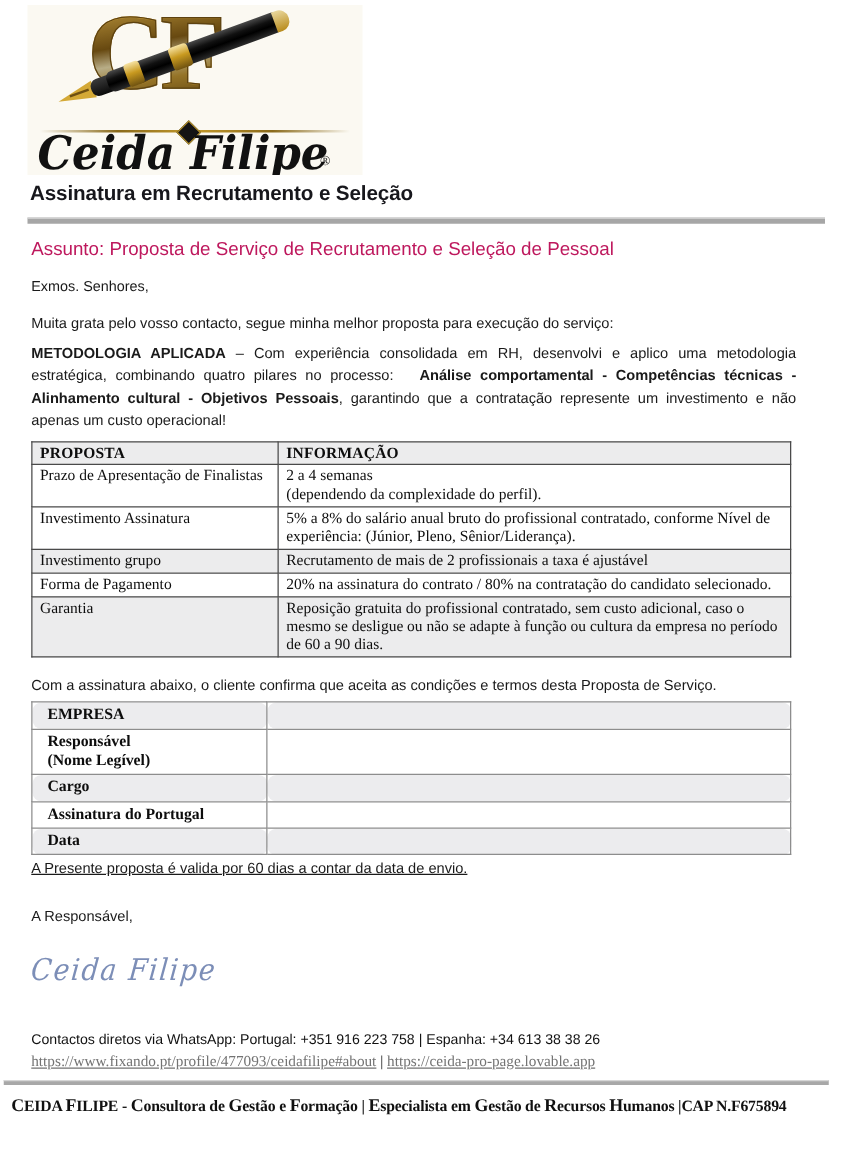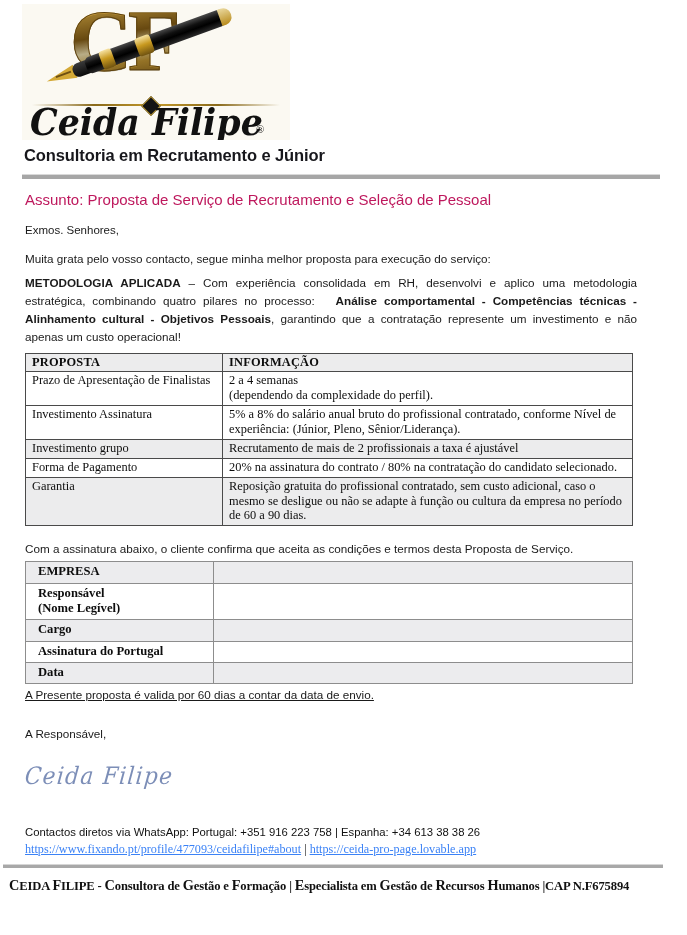--- a/index.html
+++ b/index.html
@@ -247,21 +247,21 @@
     font-size: 12.6px;
     color: #0d0d0d;
   }
   .tbl-empresa td {
     border: 1px solid #8d8d8d;
     padding: 2px 5px 3px 12px;
     vertical-align: top;
     font-weight: bold;
     line-height: 1.22;
   }
-  .tbl-empresa .shade td { background: #ececee; }
+  .tbl-empresa .shade td { background: #ececee; border-radius: 7px; }
   .tbl-empresa .plain td { background: #ffffff; }
   .tbl-empresa .val { padding-left: 6px; }
   .ecol-a { width: 188px; }
   .ecol-b { width: 419px; }
 
   .validity {
     font-size: 11.7px;
     margin-top: 4px;
     text-decoration: underline;
   }
@@ -286,21 +286,21 @@
     margin-top: 34px;
     font-size: 11.3px;
     color: #111;
     line-height: 1.45;
   }
   .contacts .urls {
     font-family: "Liberation Serif", serif;
     font-size: 12.2px;
   }
   .contacts a {
-    color: #3b82f6;
+    color: #737373;
     text-decoration: underline;
   }
   .contacts .sep { color: #111; text-decoration: none; }
   .footer-rule {
     margin: 6px 0 0 0;
     width: 660px;
     height: 3px;
     background: #a8a8a8;
     border-top: 1px solid #d6d6d6;
     margin-left: -22px;
@@ -337,21 +337,21 @@
 
     <div class="logo-rule">
       <div class="bar"></div>
       <div class="diamond"></div>
     </div>
 
     <div class="logo-script">Ceida Filipe</div>
     <div class="logo-reg">®</div>
   </div>
 
-  <div class="tagline">Consultoria em Recrutamento e Júnior</div>
+  <div class="tagline">Assinatura em Recrutamento e Seleção</div>
 </div>
 <div class="header-rule"></div>
 
 <div class="doc">
 
   <div class="subject">Assunto: Proposta de Serviço de Recrutamento e Seleção de Pessoal</div>
   <div class="greeting">Exmos. Senhores,</div>
   <div class="intro">Muita grata pelo vosso contacto, segue minha melhor proposta para execução do serviço:</div>
 
   <div class="methodology">

